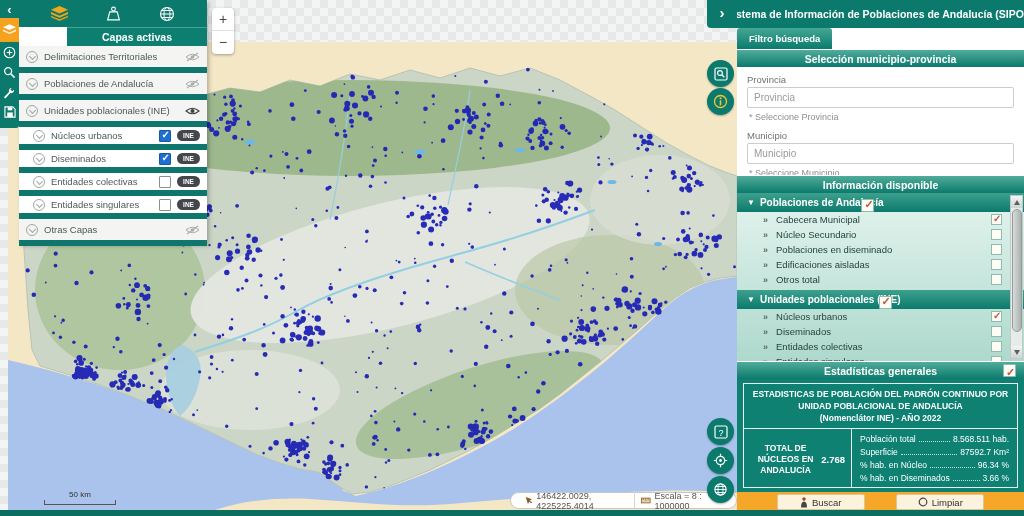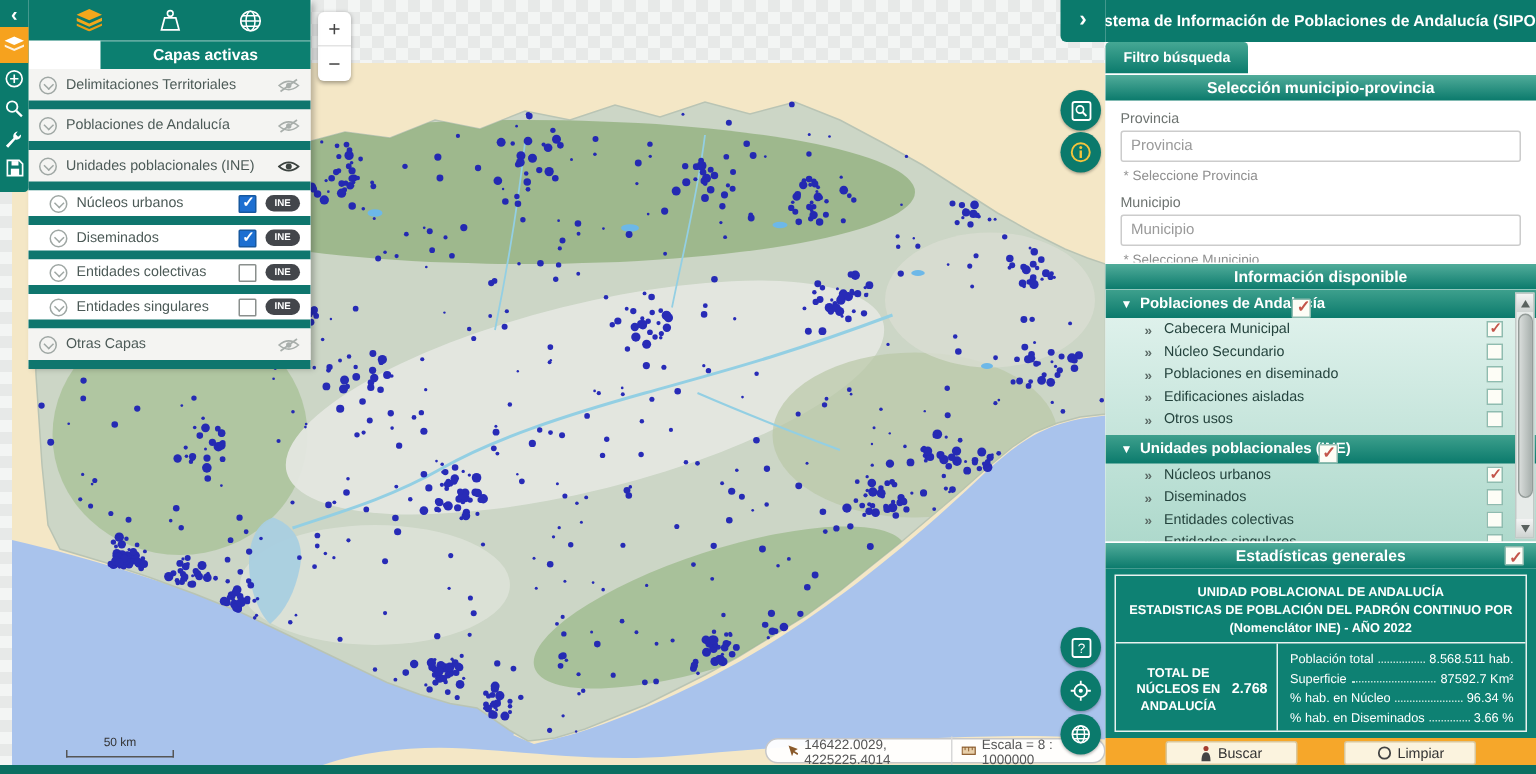--- a/index.html
+++ b/index.html
@@ -1303,21 +1303,21 @@
         <span class="ilabel">Poblaciones en diseminado</span>
         <span class="icbx"></span>
       </div>
       <div class="info-item">
         <span class="bullet">»</span>
         <span class="ilabel">Edificaciones aisladas</span>
         <span class="icbx"></span>
       </div>
       <div class="info-item">
         <span class="bullet">»</span>
-        <span class="ilabel">Otros usos</span>
+        <span class="ilabel">Otros total</span>
         <span class="icbx"></span>
       </div>
 
       <div class="grp-bar" style="margin-top:3px;">
         <span class="tri">▼</span>
         <span>Unidades poblacionales (INE)</span>
         <span class="gcbx grp-cbx checked"></span>
       </div>
       <div class="info-item">
         <span class="bullet">»</span>
@@ -1351,22 +1351,22 @@
       </div>
     </div>
 
     <div class="sec-hdr">
       <span>Estadísticas generales</span>
       <span class="gcbx hdr-cbx checked"></span>
     </div>
     <div class="stats-area">
       <div class="stats-box">
         <div class="stats-title">
+          <div>ESTADISTICAS DE POBLACIÓN DEL PADRÓN CONTINUO POR</div>
           <div>UNIDAD POBLACIONAL DE ANDALUCÍA</div>
-          <div>ESTADISTICAS DE POBLACIÓN DEL PADRÓN CONTINUO POR</div>
           <div>(Nomenclátor INE) - AÑO 2022</div>
         </div>
         <div class="stats-table">
           <div class="stats-left">
             <div class="tl">TOTAL DE NÚCLEOS EN ANDALUCÍA</div>
             <div class="tv">2.768</div>
           </div>
           <div class="stats-right">
             <div class="srow">
               <span>Población total</span>

